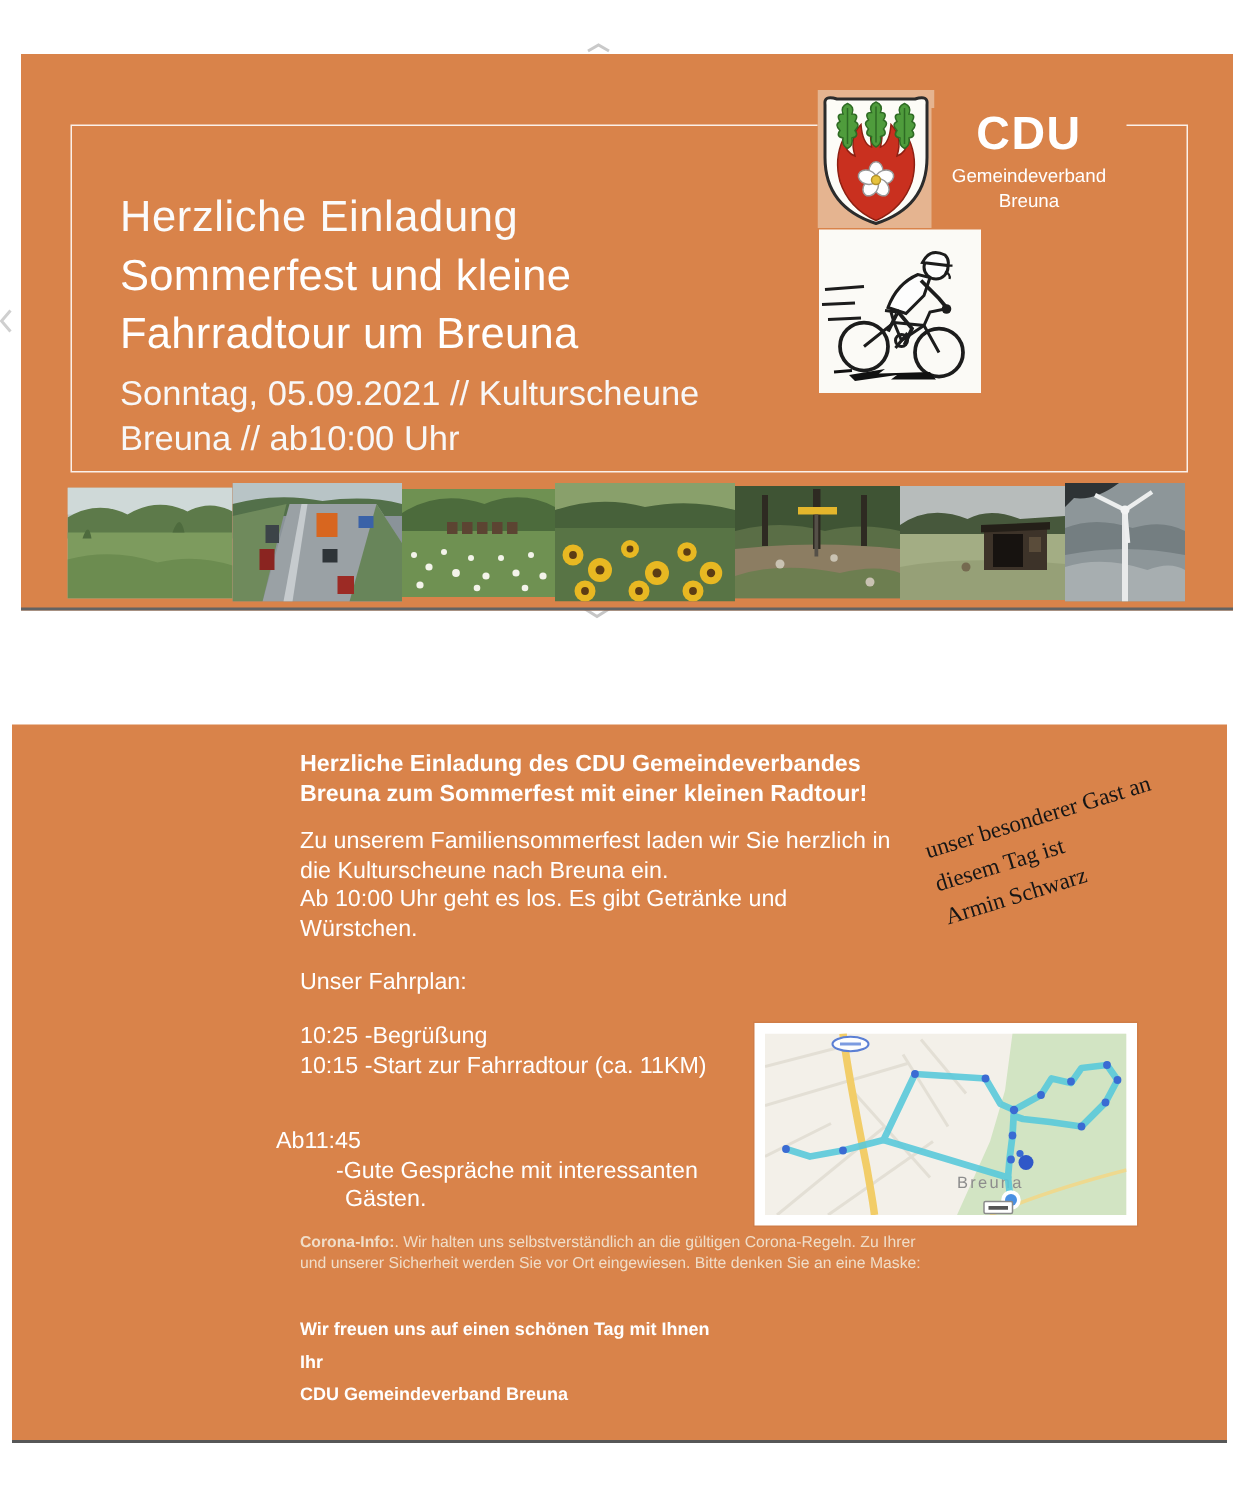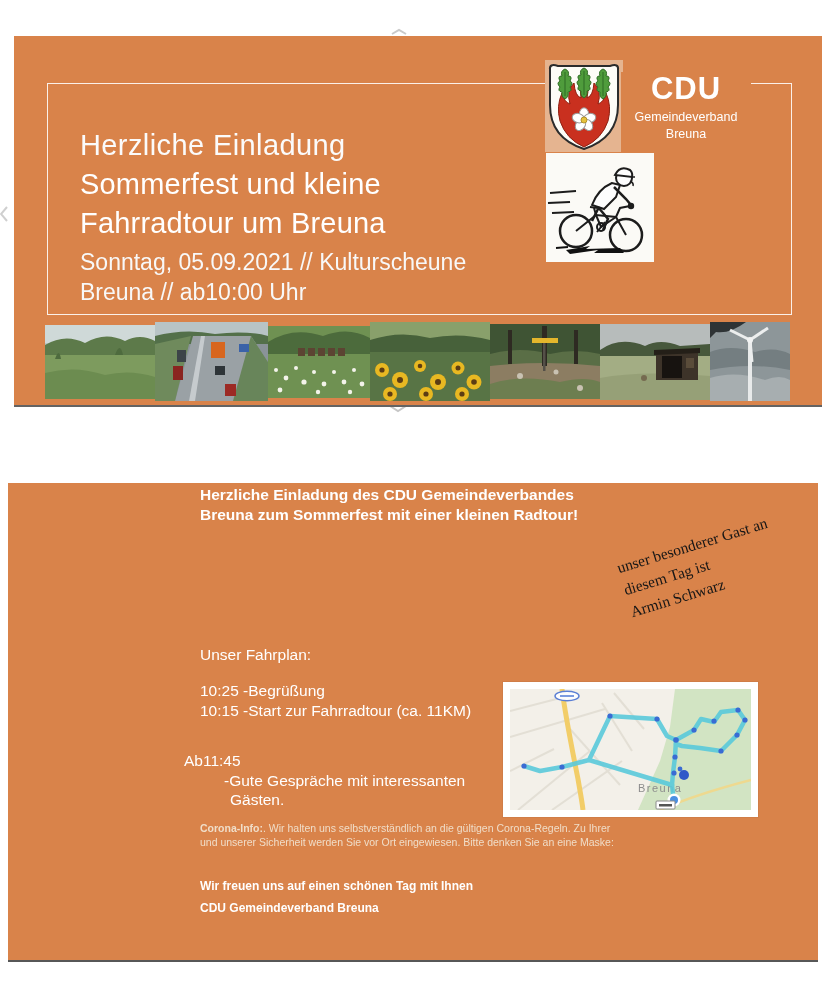--- a/index.html
+++ b/index.html
@@ -246,25 +246,31 @@
           <line x1="40" y1="18" x2="20" y2="8"></line>
           <line x1="40" y1="18" x2="42" y2="40"></line>
         </g>
         <circle cx="40" cy="18" r="3" fill="#f2f3f3"></circle>
       </svg>
     </div>
   </div>
 
   <div class="panel" id="page2">
 
-    <div class="p2text b" style="left:192px;top:2px;">
+    <div class="p2text b" style="left:192px;top:17px;">
       <div>Herzliche Einladung des CDU Gemeindeverbandes</div>
       <div>Breuna zum Sommerfest mit einer kleinen Radtour!</div>
     </div>
 
+    <div class="p2text" style="left:192px;top:68px;">
+      <div>Zu unserem Familiensommerfest laden wir Sie herzlich in</div>
+      <div>die Kulturscheune nach Breuna ein.</div>
+      <div>Ab 10:00 Uhr geht es los. Es gibt Getränke und</div>
+      <div>Würstchen.</div>
+    </div>
 
     <div class="p2text" style="left:192px;top:162px;">Unser Fahrplan:</div>
 
     <div class="p2text" style="left:192px;top:198px;">
       <div>10:25 -Begrüßung</div>
       <div>10:15 -Start zur Fahrradtour (ca. 11KM)</div>
     </div>
 
     <div class="p2text" style="left:176px;top:268px;">
       <div>Ab11:45</div>
@@ -275,20 +281,21 @@
     <div class="guest">
       <div>unser besonderer Gast an</div>
       <div>diesem Tag ist</div>
       <div>Armin Schwarz</div>
     </div>
 
     <div class="corona"><span class="b">Corona-Info:</span><span>. Wir halten uns selbstverständlich an die gültigen Corona-Regeln. Zu Ihrer und unserer Sicherheit werden Sie vor Ort eingewiesen. Bitte denken Sie an eine Maske:</span></div>
 
     <div class="closing">
       <div>Wir freuen uns auf einen schönen Tag mit Ihnen</div>
+      <div>Ihr</div>
       <div>CDU Gemeindeverband Breuna</div>
     </div>
 
     <div class="mapbox">
       <svg width="241" height="121" viewBox="0 0 241 121">
         <rect width="241" height="121" fill="#f3f0e9"></rect>
         <path d="M165,0 L241,0 L241,121 L128,121 L150,72 L160,38 Z" fill="#d2e4c3"></path>
         <g stroke="#e3dfd5" stroke-width="2" fill="none">
           <path d="M0,22 L62,6"></path>
             <path d="M0,48 L95,20"></path>

